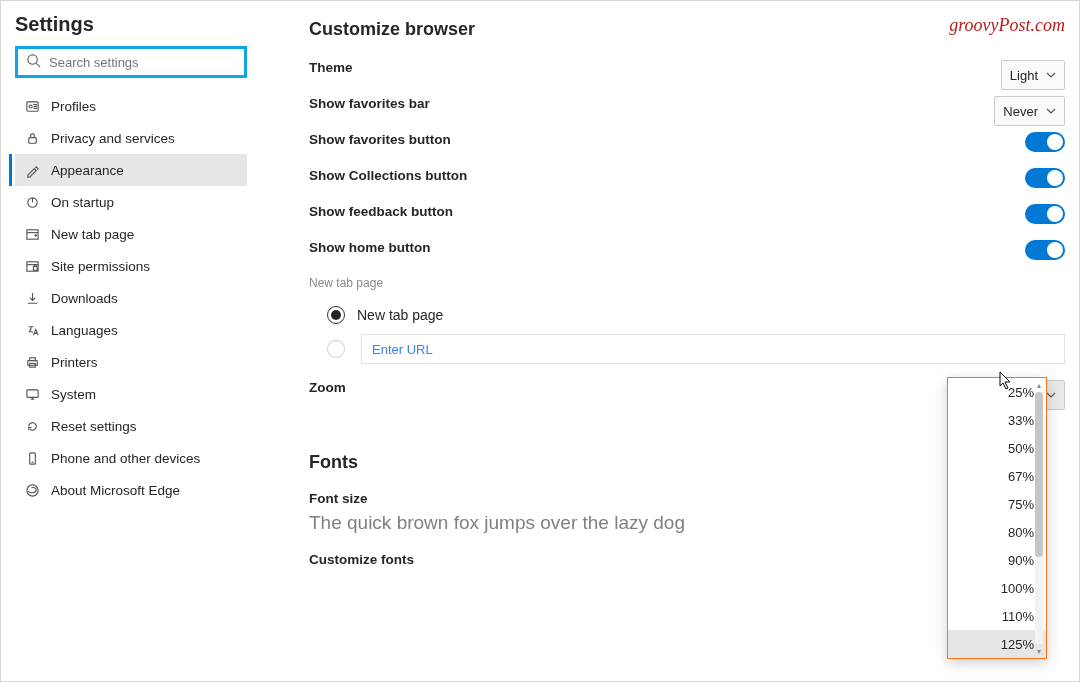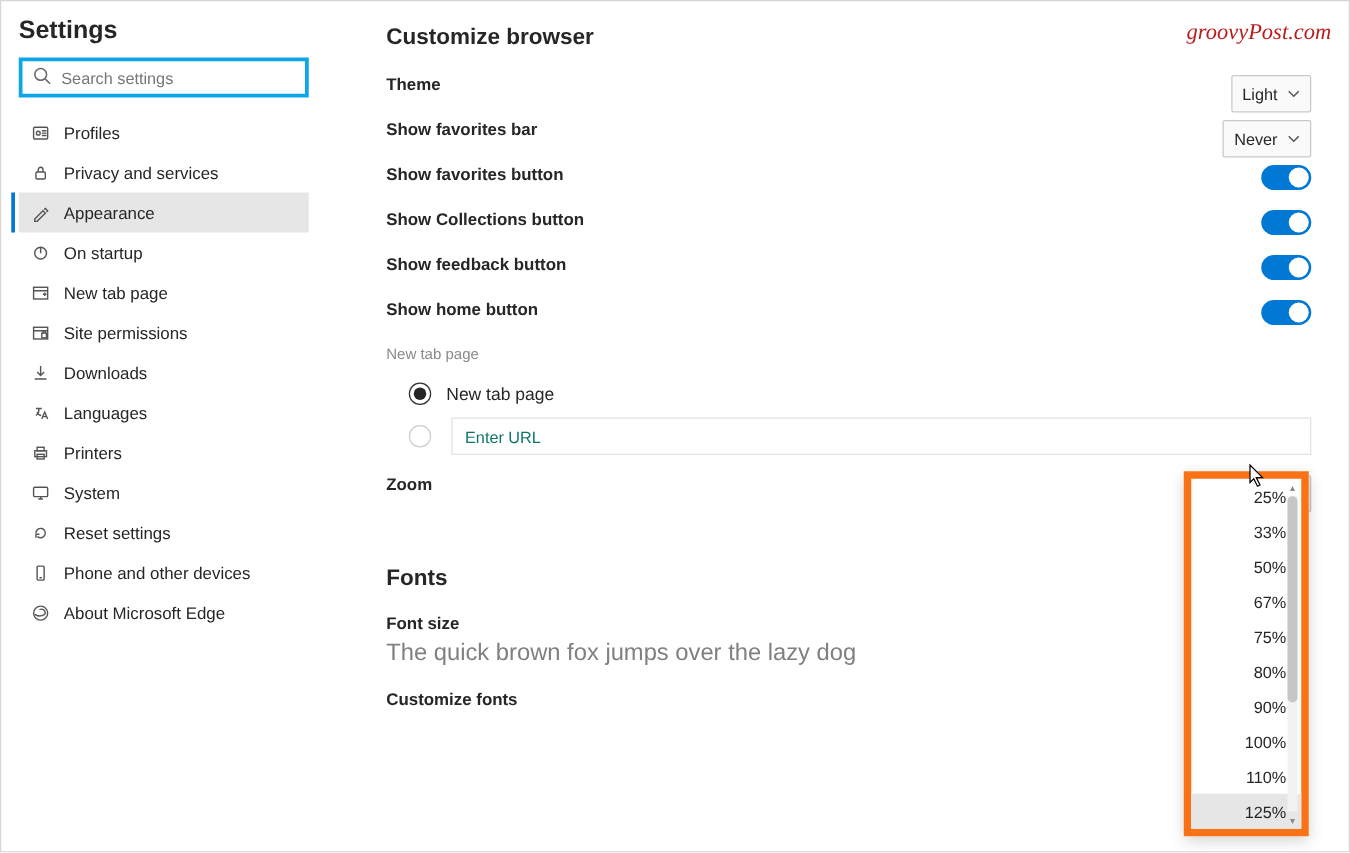--- a/index.html
+++ b/index.html
@@ -12,47 +12,47 @@
   .search { display: flex; align-items: center; border: 3px solid #0ea5e9; height: 32px; padding: 0 8px; margin-bottom: 12px; }
   .search input { border: none; outline: none; font-size: 13px; flex: 1; color: #333; background: transparent; }
   .search input::placeholder { color: #767676; }
   .nav { list-style: none; }
   .nav li { display: flex; align-items: center; height: 32px; padding: 0 8px; font-size: 13.5px; cursor: pointer; color: #262626; }
   .nav li .icon { width: 18px; height: 18px; margin-right: 10px; display: inline-flex; align-items: center; justify-content: center; color: #555; }
   .nav li.active { background: #e6e6e6; position: relative; }
   .nav li.active::before { content: ""; position: absolute; left: -6px; top: 0; width: 3px; height: 100%; background: #0078d4; }
 
   
-  .main { position: absolute; left: 280px; top: 0; right: 16px; height: 100%; padding: 18px 14px 0 28px; }
+  .main { position: absolute; left: 280px; top: 0; right: 0; height: 100%; padding: 18px 14px 0 28px; }
   .section-title { font-size: 18px; font-weight: 600; margin-bottom: 20px; }
   .row { display: flex; justify-content: space-between; min-height: 36px; }
   .row .label { font-size: 13.5px; font-weight: 600; }
   .sublabel { font-size: 12px; color: #8a8a8a; margin: 0 0 8px 0; }
   .select { border: 1px solid #c9c9c9; background: #fafafa; height: 30px; padding: 0 8px; font-size: 13px; display: inline-flex; align-items: center; gap: 8px; cursor: pointer; border-radius: 2px; }
   .select.zoom { background: #e9e9e9; }
   .chev { width: 10px; height: 10px; display: inline-block; }
   .chev svg { display: block; }
 
   .toggle { width: 40px; height: 20px; border-radius: 10px; position: relative; cursor: pointer; }
   .toggle.on { background: #0078d4; }
   .toggle.on::after { content: ""; position: absolute; right: 2px; top: 2px; width: 16px; height: 16px; border-radius: 50%; background: #fff; }
 
   .radio-group { margin-left: 18px; margin-top: 4px; }
   .radio-row { display: flex; align-items: center; height: 34px; gap: 12px; }
   .radio { width: 18px; height: 18px; border-radius: 50%; border: 1.5px solid #333; display: inline-flex; align-items: center; justify-content: center; }
   .radio.checked::after { content: ""; width: 10px; height: 10px; border-radius: 50%; background: #262626; }
   .radio.disabled { border-color: #cfcfcf; }
-  .url-input { flex: 1; height: 30px; border: 1px solid #e2e2e2; margin-left: 4px; padding: 0 10px; font-size: 13px; color: #0f766e; display: flex; align-items: center; }
+  .url-input { flex: 1; height: 30px; border: 1px solid #e2e2e2; margin-left: 4px; padding: 0 10px; font-size: 13px; color: #3b82f6; display: flex; align-items: center; }
 
   .fonts-title { font-size: 18px; font-weight: 600; margin-top: 36px; margin-bottom: 18px; }
   .font-label { font-size: 13.5px; font-weight: 600; margin-bottom: 6px; }
   .pangram { font-size: 19px; color: #808080; margin-bottom: 18px; }
 
   
-  .dropdown { position: absolute; right: 32px; top: 376px; width: 100px; border: 6px solid #f97316; background: #fff; box-shadow: 0 4px 12px rgba(0,0,0,0.18); }
+  .dropdown { position: absolute; right: 32px; top: 376px; width: 100px; border: 1px solid #f97316; background: #fff; box-shadow: 0 4px 12px rgba(0,0,0,0.18); }
   .dropdown-scroll { width:100%; }
   .dropdown .opt { height: 28px; display: flex; align-items: center; justify-content: flex-end; padding: 0 12px 0 8px; font-size: 13px; cursor: pointer; }
   .dropdown .opt.selected { background: #e6e6e6; }
   .dropdown .scrollbar { position: absolute; right: 2px; top: 2px; width: 10px; bottom: 2px; }
   .dropdown .track-arrow { width: 10px; height: 10px; display: flex; align-items: center; justify-content: center; color: #888; font-size: 8px; }
   .dropdown .track { position: absolute; top: 12px; bottom: 12px; right: 1px; width: 8px; background: #f2f2f2; }
   .dropdown .thumb { position: absolute; top: 12px; right: 1px; width: 8px; height: 165px; background: #c6c6c6; border-radius: 4px; }
 
   .watermark { position: absolute; right: 14px; top: 14px; font-family: Georgia, 'Times New Roman', serif; font-style: italic; font-size: 18px; color: #b91c1c; }
   

